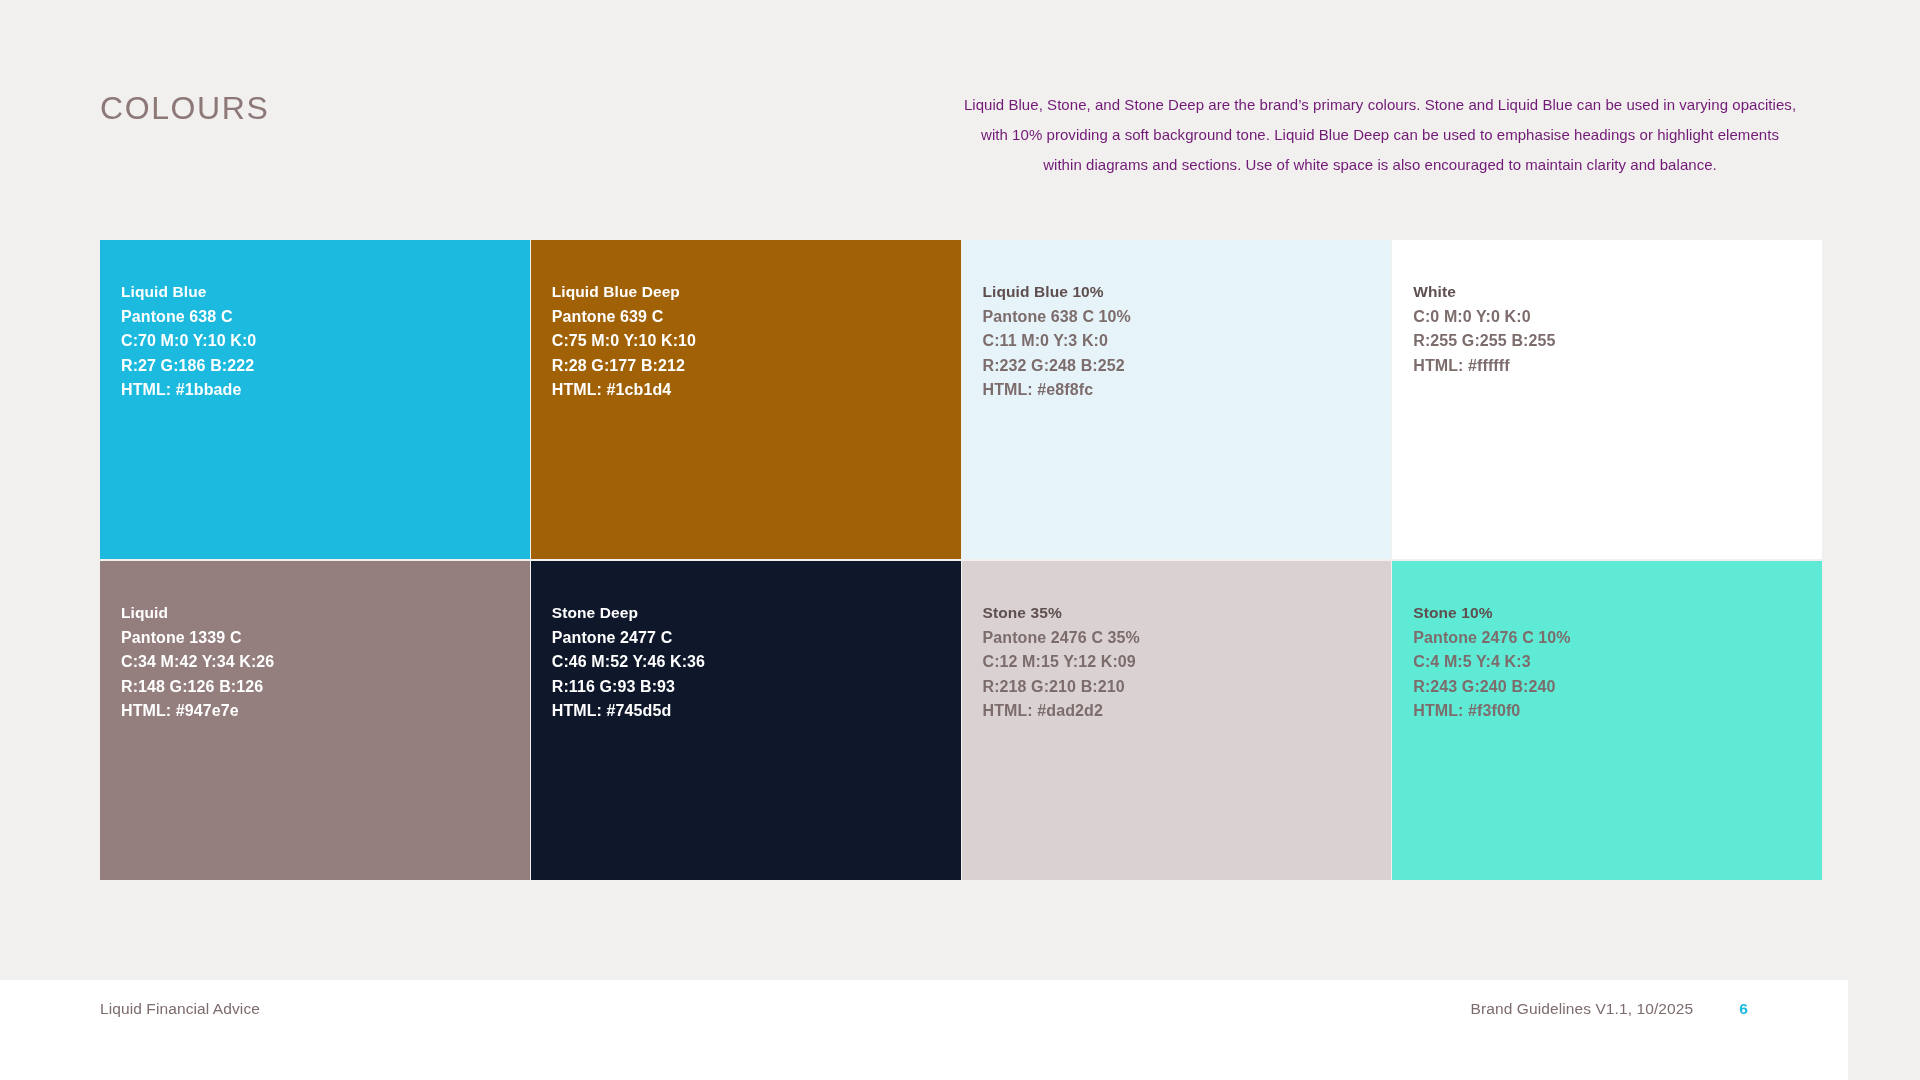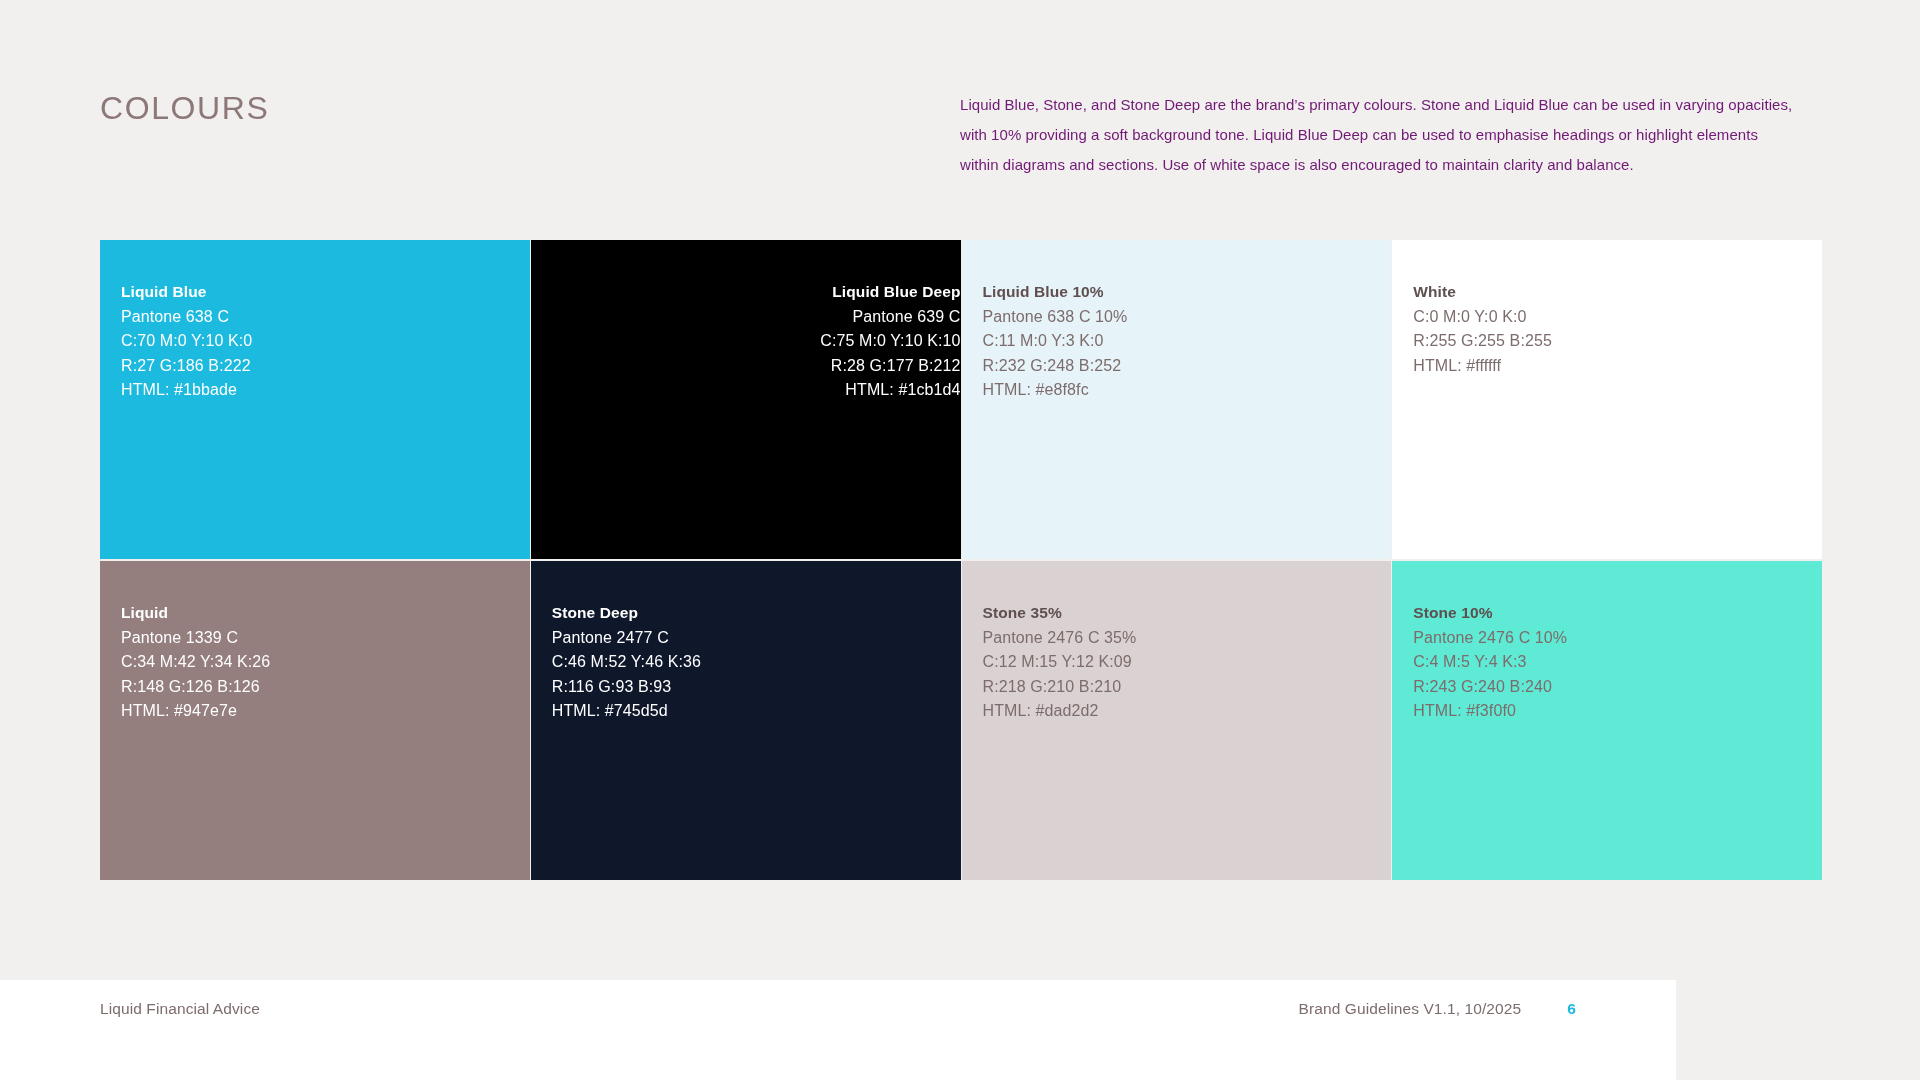--- a/index.html
+++ b/index.html
@@ -21,20 +21,21 @@
     inset: 0;
     background: #f2efef;
   }
 
   
   #header {
     position: absolute;
     left: 0; top: 0;
     width: 1741px;
     height: 196px;
+    text-align: center;
   }
 
   #page-title {
     position: absolute;
     left: 100px;
     top: 90px;
     font-size: 32px;
     font-weight: 400;
     letter-spacing: 1.6px;
     color: #8d7878;
@@ -74,37 +75,37 @@
 
   .swatch-name {
     font-size: 15.5px;
     font-weight: bold;
     letter-spacing: 0.1px;
     line-height: 24.5px;
   }
 
   .swatch-line {
     font-size: 16px;
-    font-weight: 400;
+    font-weight: 700;
     letter-spacing: 0.1px;
     line-height: 24.5px;
   }
 
   .on-dark .swatch-name,
   .on-dark .swatch-line { color: #ffffff; }
 
   .on-light .swatch-name { color: #5f4f4f; }
   .on-light .swatch-line { color: #7d6c6c; }
 
   
   #footer {
     position: absolute;
     left: 0;
     top: 980px;
-    width: 1676px;
+    width: 1848px;
     height: 100px;
     background: #ffffff;
   }
 
   #footer-left {
     position: absolute;
     left: 100px;
     top: 20px;
     font-size: 15.5px;
     color: #7d6c6c;
@@ -146,21 +147,21 @@
   </div>
 
   <div id="swatch-grid">
       <div class="swatch on-dark" style="background: rgb(27, 186, 222);">
         <div class="swatch-name">Liquid Blue</div>
         <div class="swatch-line">Pantone 638 C</div>
         <div class="swatch-line">C:70 M:0 Y:10 K:0</div>
         <div class="swatch-line">R:27 G:186 B:222</div>
         <div class="swatch-line">HTML: #1bbade</div>
       </div>
-      <div class="swatch on-dark" style="background: #000000; text-align: right;">
+      <div class="swatch on-dark" style="background: #a16207;">
         <div class="swatch-name">Liquid Blue Deep</div>
         <div class="swatch-line">Pantone 639 C</div>
         <div class="swatch-line">C:75 M:0 Y:10 K:10</div>
         <div class="swatch-line">R:28 G:177 B:212</div>
         <div class="swatch-line">HTML: #1cb1d4</div>
       </div>
       <div class="swatch on-light" style="background: rgb(230, 243, 249);">
         <div class="swatch-name">Liquid Blue 10%</div>
         <div class="swatch-line">Pantone 638 C 10%</div>
         <div class="swatch-line">C:11 M:0 Y:3 K:0</div>

